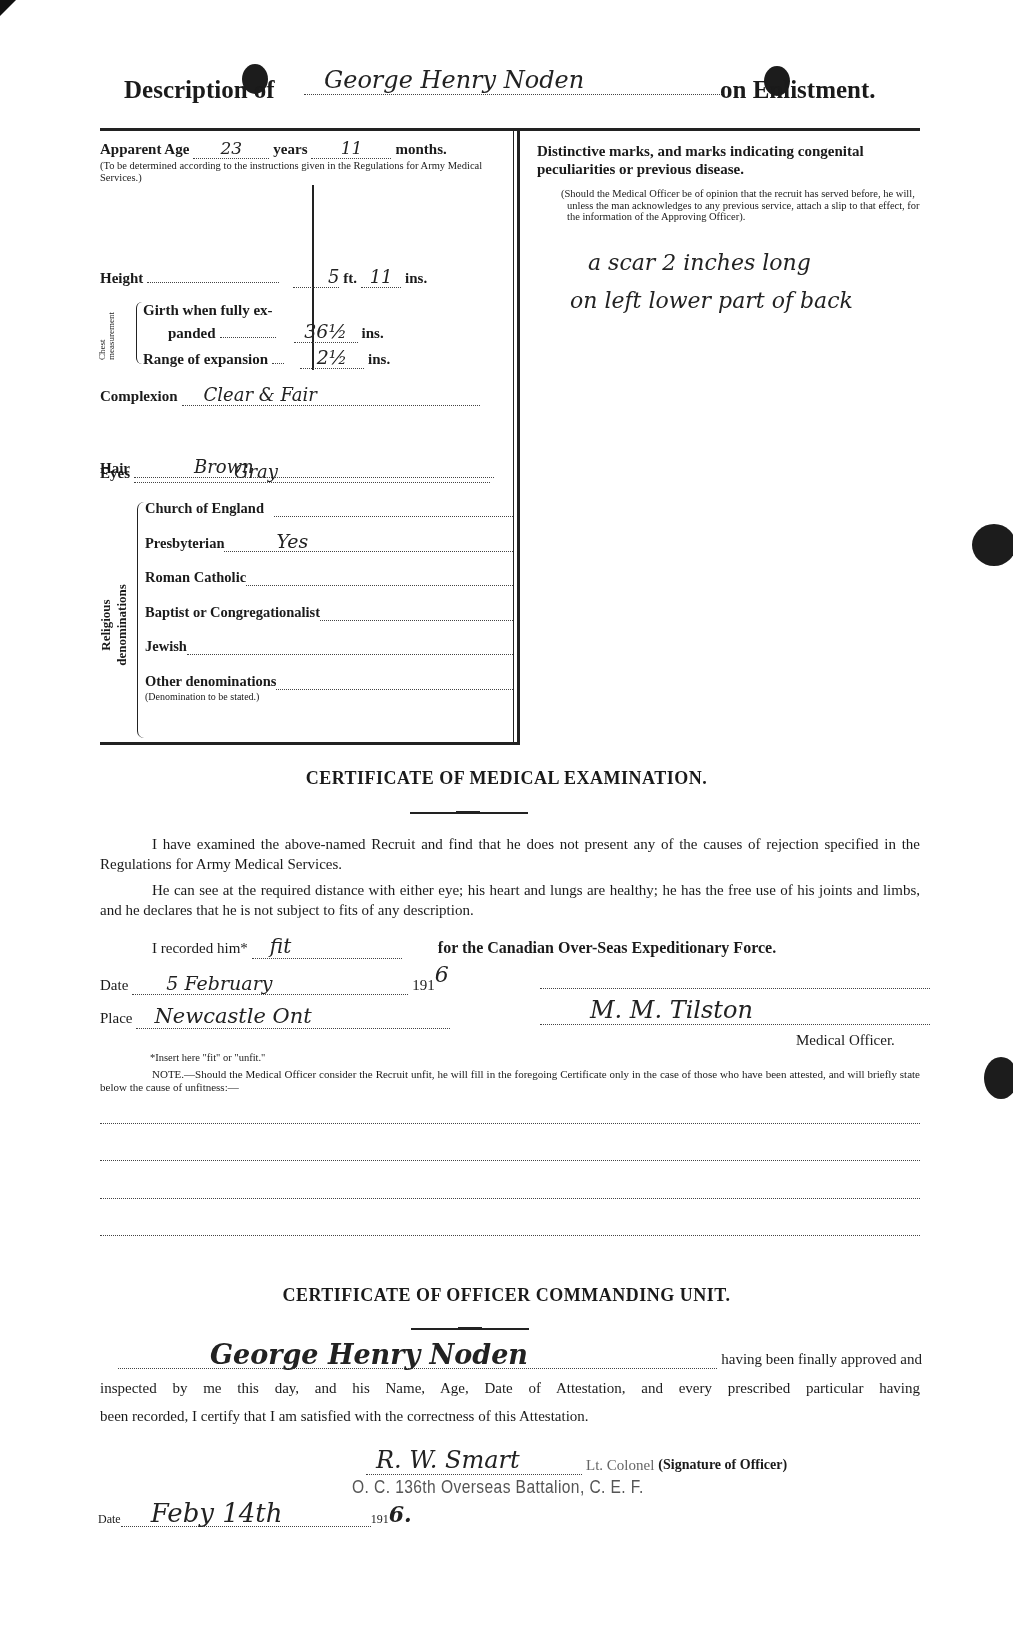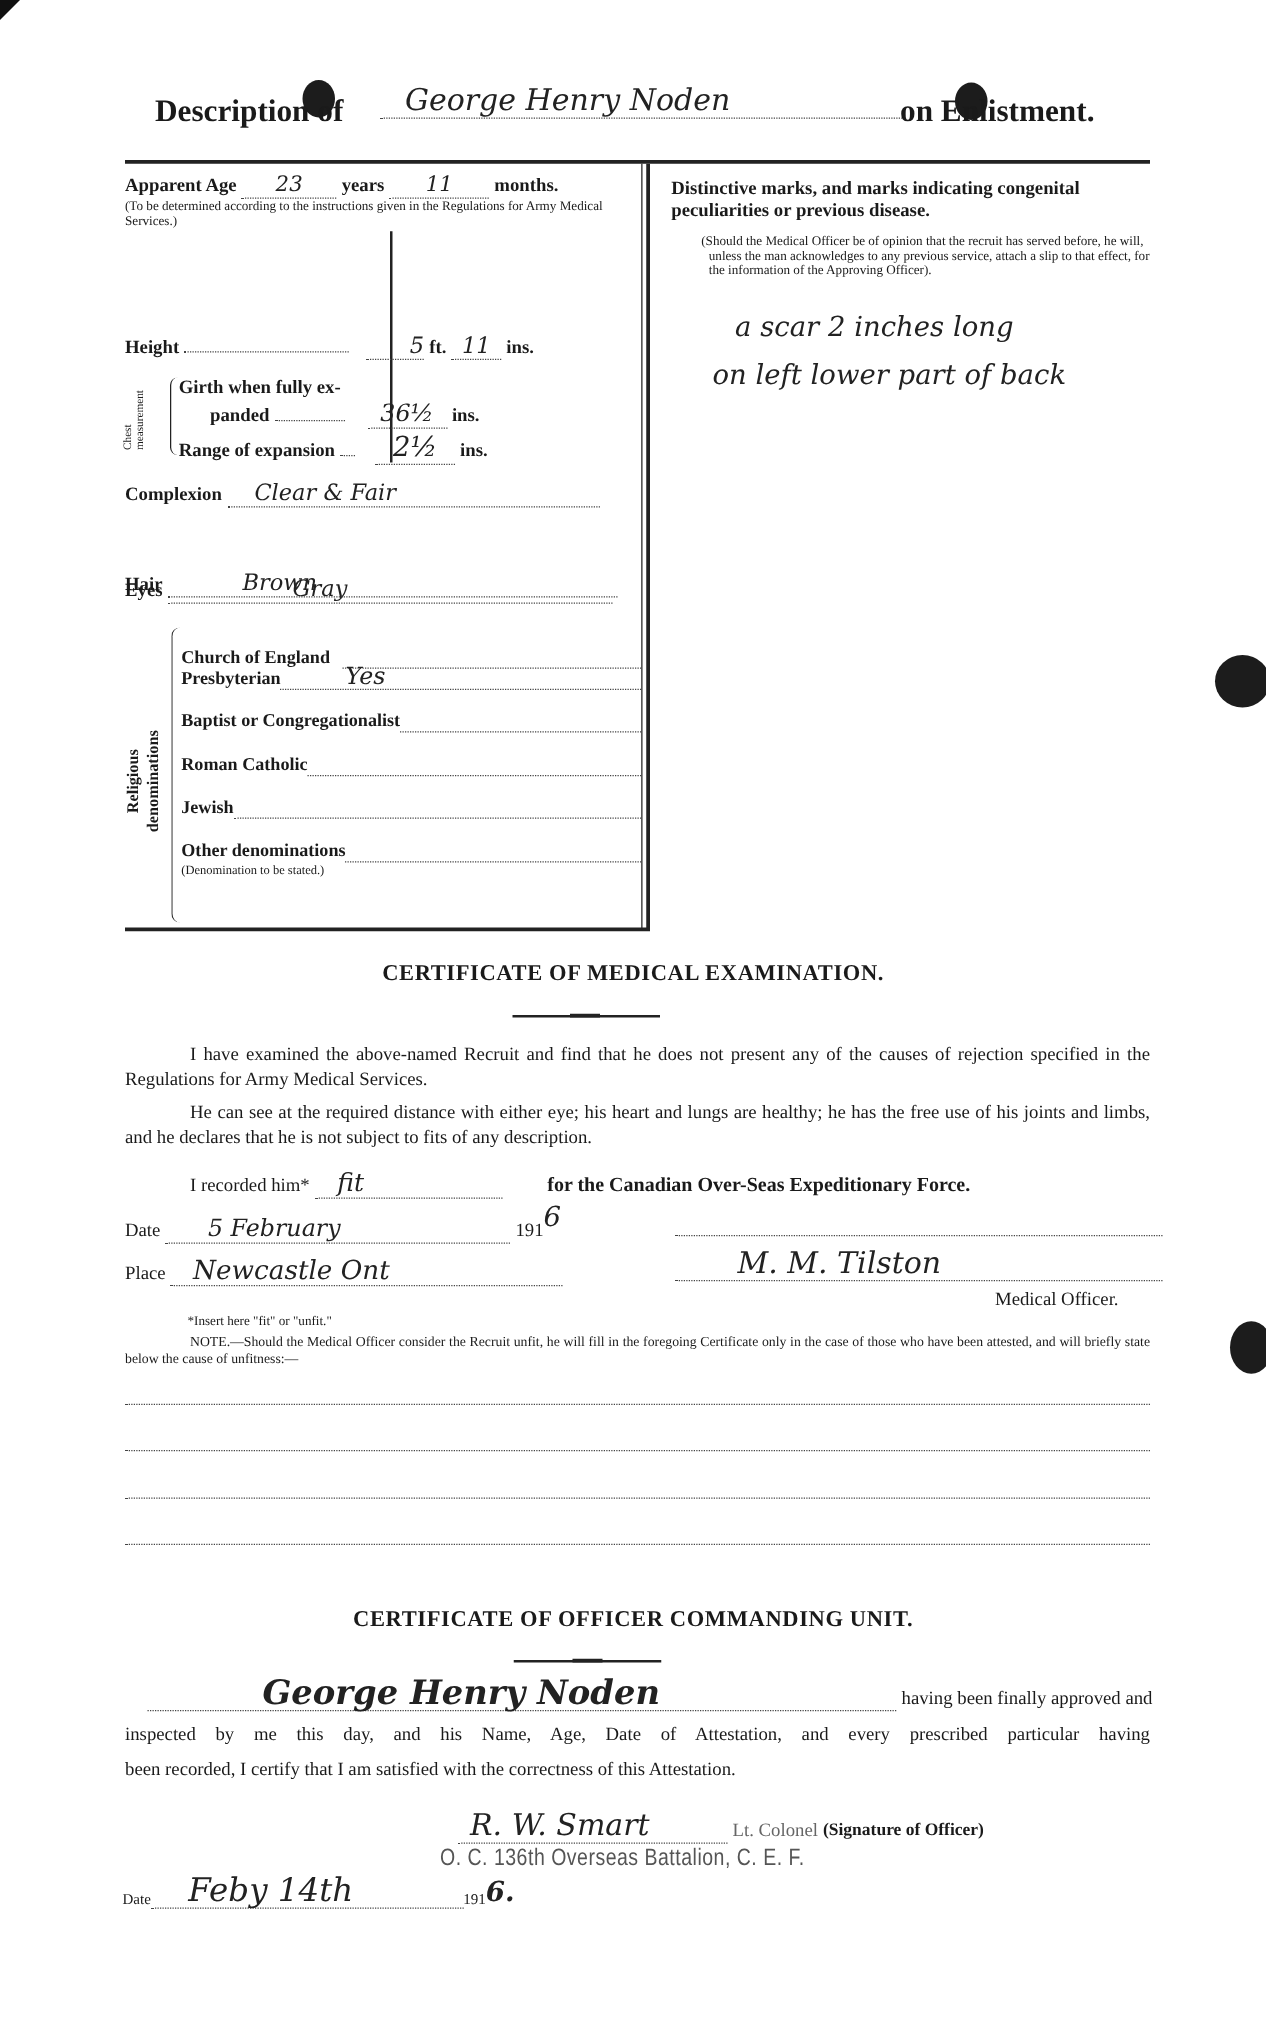--- a/index.html
+++ b/index.html
@@ -62,21 +62,21 @@
 <div class="abs label" style="left:143px;top:302px;">Girth when fully ex-</div>
 <div class="abs" style="left:168px;top:320px;width:340px;">
   <span class="label">panded</span>
   <span class="dots" style="display:inline-block;width:56px;"></span>
   <span class="hw dots" style="display:inline-block;width:64px;text-align:center;font-size:19px;margin-left:14px;">36½</span>
   <span class="label">ins.</span>
 </div>
 <div class="abs" style="left:143px;top:346px;width:365px;">
   <span class="label">Range of expansion</span>
   <span class="dots" style="display:inline-block;width:12px;"></span>
-  <span class="hw dots" style="display:inline-block;width:64px;text-align:center;font-size:22px;margin-left:12px;">2½</span>
+  <span class="hw dots" style="display:inline-block;width:64px;text-align:center;font-size:19px;margin-left:12px;">2½</span>
   <span class="label">ins.</span>
 </div>
 
 <div class="abs" style="left:100px;top:384px;width:412px;">
   <span class="label">Complexion</span>
   <span class="hw dots" style="display:inline-block;width:298px;font-size:18px;padding-left:22px;box-sizing:border-box;">Clear &amp; Fair</span>
 </div>
 <div class="abs" style="left:100px;top:420px;width:412px;margin-top:41px;">
   <span class="label">Eyes</span>
   <span class="hw dots" style="display:inline-block;width:356px;font-size:18px;padding-left:100px;box-sizing:border-box;">Gray</span>
@@ -86,34 +86,34 @@
   <span class="hw dots" style="display:inline-block;width:360px;font-size:18px;padding-left:60px;box-sizing:border-box;">Brown</span>
 </div>
 
 <div class="abs rot" style="left:98px;top:685px;width:120px;font-size:13px;font-weight:bold;line-height:16px;text-align:center;">
   <div>Religious</div>
   <div>denominations</div>
 </div>
 <div class="abs" style="left:137px;top:502px;width:6px;height:236px;border-left:1.5px solid #222;border-radius:8px 0 0 8px;"></div>
 
 <div class="abs" style="left:145px;top:500px;width:368px;">
-  <div style="height:34.5px;display:flex;align-items:flex-end;gap:10px;">
+  <div style="height:34.5px;display:flex;align-items:flex-start;gap:10px;">
     <span class="label" style="font-size:14.5px;">Church of England</span>
     <span class="hw dots" style="flex:1;height:16px;font-size:17px;"></span>
   </div>
   <div style="height:34.5px;display:flex;align-items:flex-start;justify-content:space-between;">
     <span class="label" style="font-size:14.5px;">Presbyterian</span>
     <span class="hw dots" style="flex:1;height:16px;font-size:19px;padding-left:52px;line-height:12px;">Yes</span>
   </div>
   <div style="height:34.5px;display:flex;align-items:flex-start;">
-    <span class="label" style="font-size:14.5px;">Baptist or Congregationalist</span>
+    <span class="label" style="font-size:14.5px;">Roman Catholic</span>
     <span class="hw dots" style="flex:1;height:16px;"></span>
   </div>
   <div style="height:34.5px;display:flex;align-items:flex-start;">
-    <span class="label" style="font-size:14.5px;">Roman Catholic</span>
+    <span class="label" style="font-size:14.5px;">Baptist or Congregationalist</span>
     <span class="hw dots" style="flex:1;height:16px;"></span>
   </div>
   <div style="height:34.5px;display:flex;align-items:flex-start;">
     <span class="label" style="font-size:14.5px;">Jewish</span>
     <span class="hw dots" style="flex:1;height:16px;"></span>
   </div>
   <div style="height:18px;display:flex;align-items:flex-start;">
     <span class="label" style="font-size:14.5px;">Other denominations</span>
     <span class="hw dots" style="flex:1;height:16px;"></span>
   </div>

